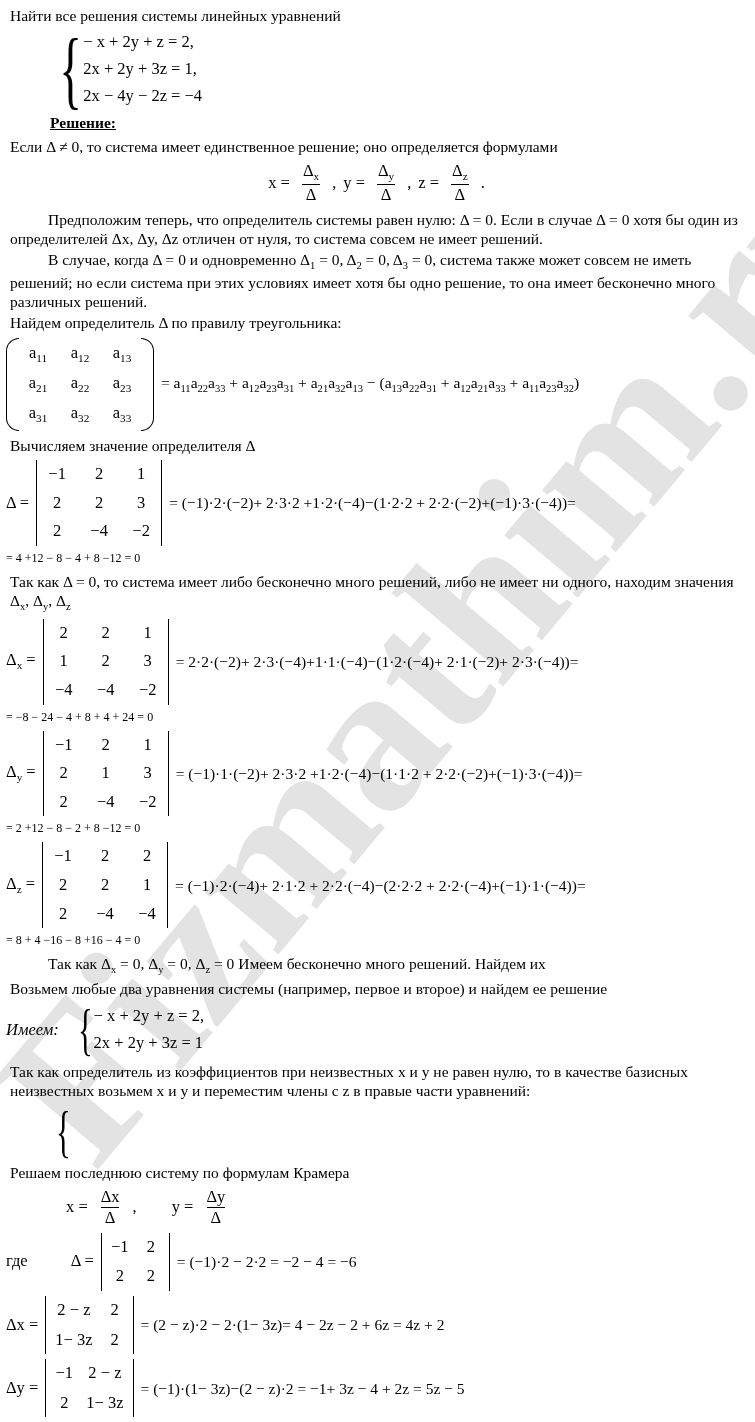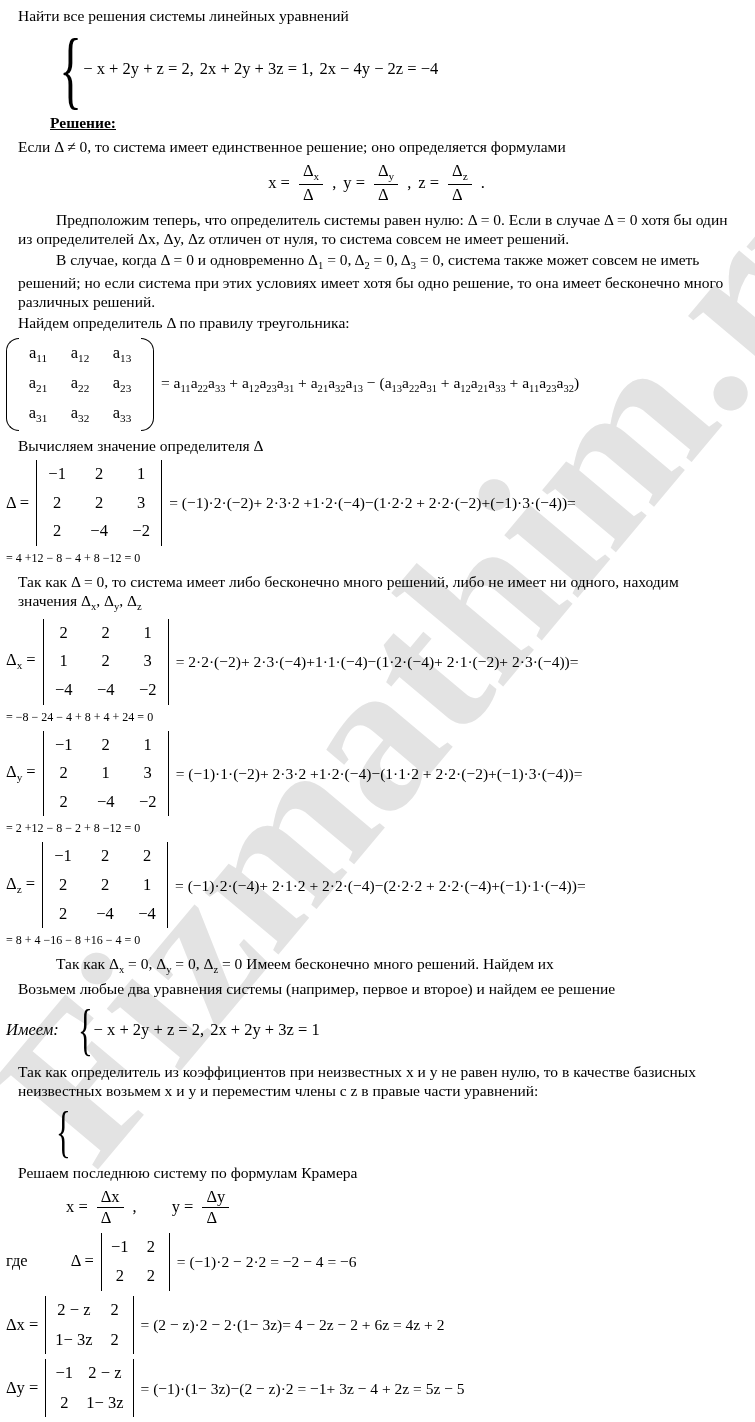--- a/index.html
+++ b/index.html
@@ -11,31 +11,31 @@
     font-size:15.5px; line-height:1.25;
   }
   .watermark {
     position:absolute; left:-40px; top:1060px; z-index:0;
     transform:rotate(-50deg); transform-origin:0 0;
     font-size:210px; font-weight:bold; color:#e3e3e3;
     white-space:nowrap; pointer-events:none; line-height:1;
     font-family:"Liberation Serif","DejaVu Serif",serif;
   }
   .content { position:relative; z-index:1; padding:4px 8px 6px 6px; }
-  .t { margin:2px 12px; }
+  .t { margin:2px 4px; }
   .ind { text-indent:38px; }
   .heading { font-weight:bold; text-decoration:underline; margin:4px 0 4px 44px; }
 
   
   .sys { display:flex; align-items:center; margin:4px 0 4px 44px; }
   .sys.flush { margin-left:0; }
   .brace { font-weight:400; color:#000; transform:scaleX(0.55); display:inline-block; }
   .b3 { font-size:86px; line-height:80px; margin-right:-8px; }
   .b2 { font-size:56px; line-height:54px; margin-right:-5px; }
-  .sys-lines { display:flex; flex-direction:row; gap:6px; font-size:16.5px; }
+  .sys-lines { display:flex; flex-direction:column; gap:6px; font-size:16.5px; }
   .have-label { margin-right:6px;font-style:italic; }
 
   
   .mrow { display:flex; align-items:center; gap:7px; margin:5px 0; font-size:16.5px; white-space:nowrap; }
   .mrow.center { justify-content:center; }
   .mlabel { white-space:nowrap; }
   .expr { font-size:15.5px; }
 
   
   .det-grid {
@@ -47,21 +47,21 @@
   .cols2 { grid-template-columns:repeat(2,minmax(18px,auto)); column-gap:13px; row-gap:9px; }
 
   
   .pm { display:flex; align-items:stretch; }
   .pm-paren { width:13px; border:1.7px solid #000; }
   .pm-l { border-right:none; border-radius:16px 0 0 16px; }
   .pm-r { border-left:none; border-radius:0 16px 16px 0; }
   .pm .det-grid { border:none; padding:5px 8px; }
 
   
-  .frac { display:inline-flex; flex-direction:column; line-height:1.2; vertical-align:middle; margin:0 2px; }
+  .frac { display:inline-flex; flex-direction:column; align-items:center; line-height:1.2; vertical-align:middle; margin:0 2px; }
   .frac .num { padding:0 4px; }
   .frac .den { border-top:1.4px solid #000; padding:0 4px; }
 
   sub { font-size:0.68em; }
   .gap36 { margin-left:36px; }
   .gap28 { margin-left:28px; }
   .sum { margin:4px 0 6px 0; font-size:12px; }
 </style>
 </head>
 <body>

